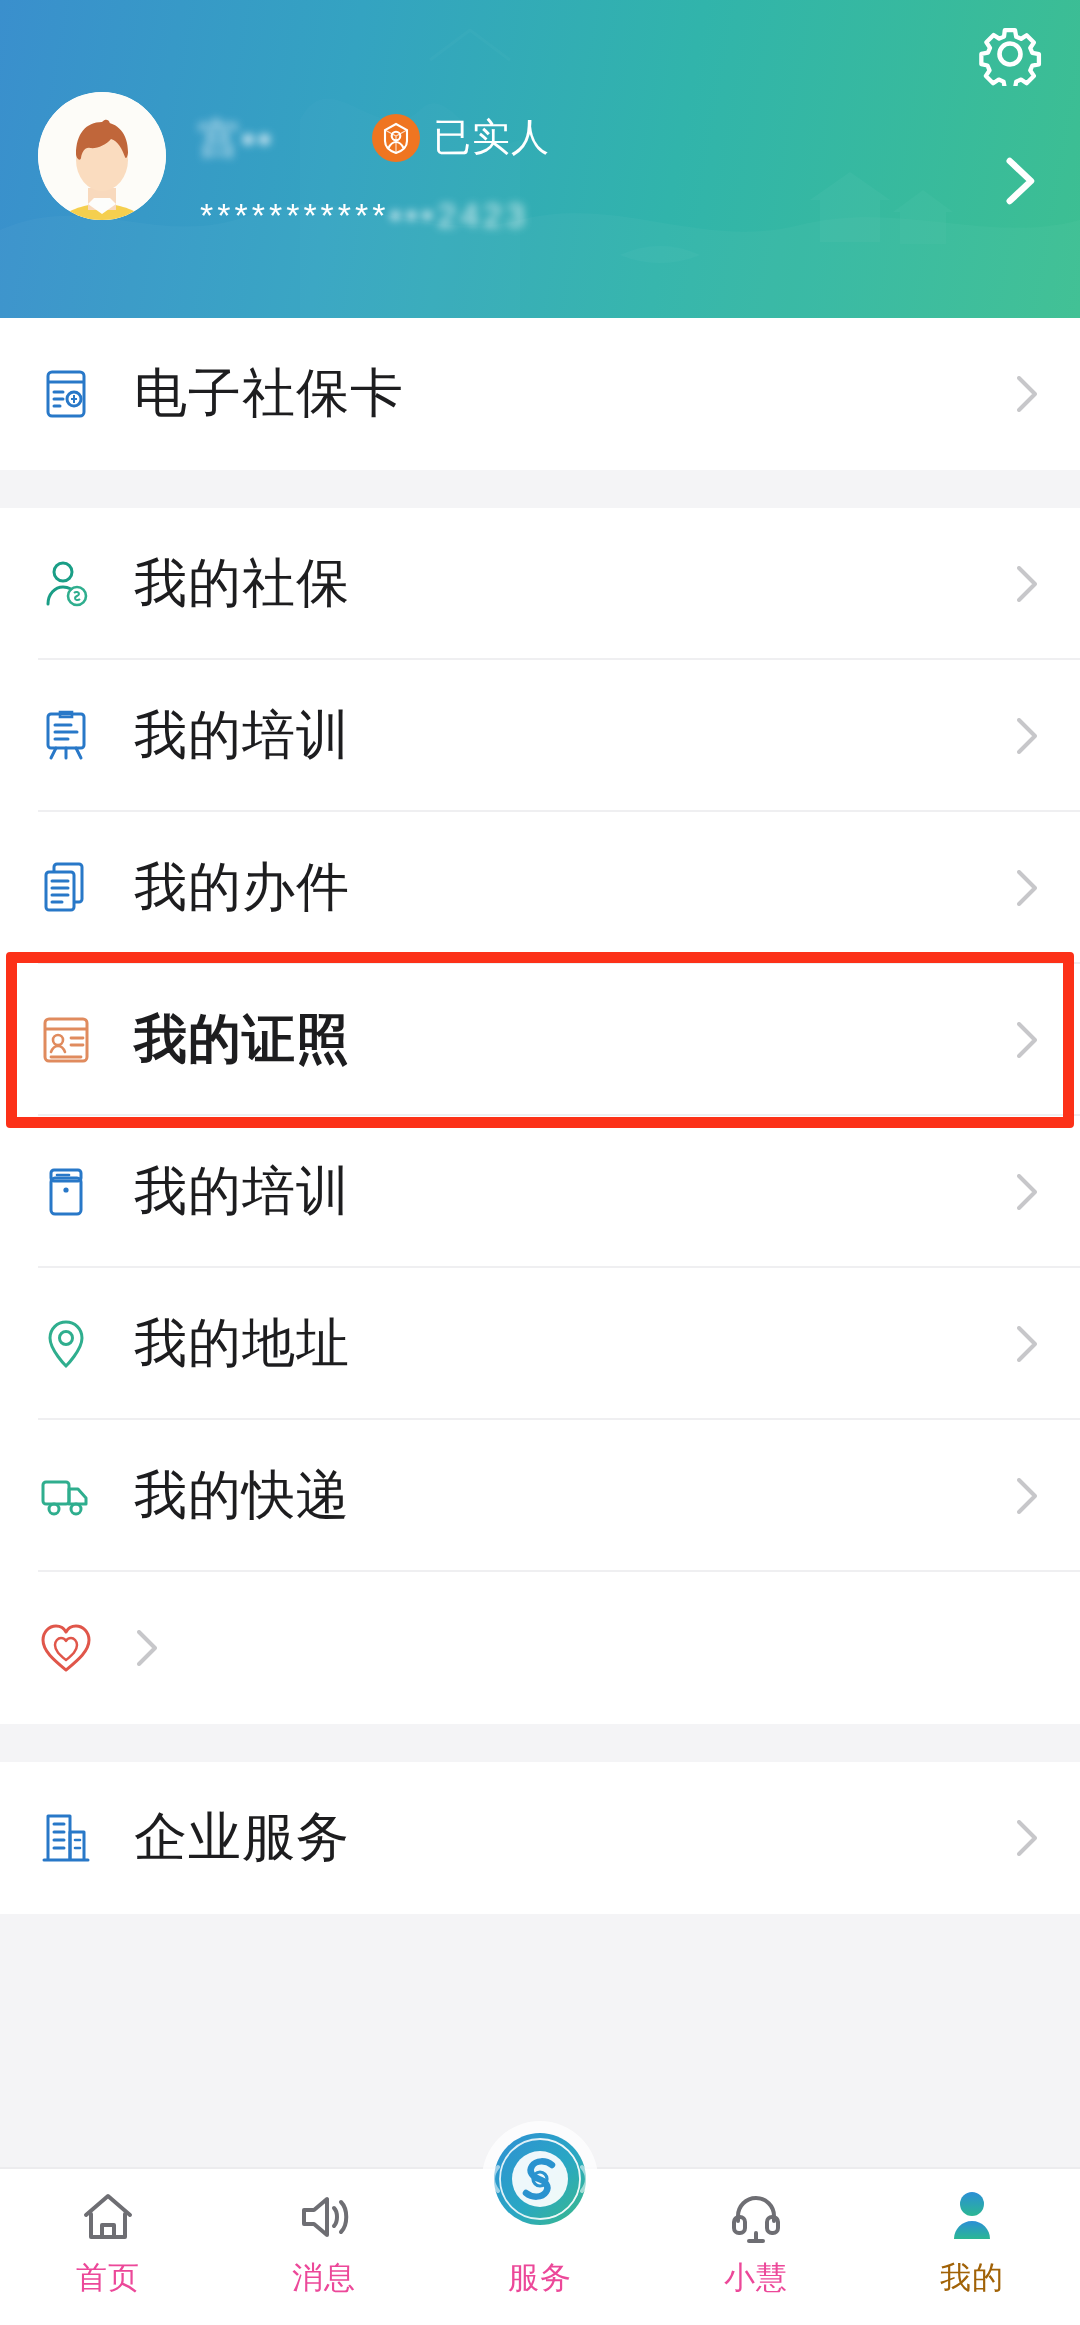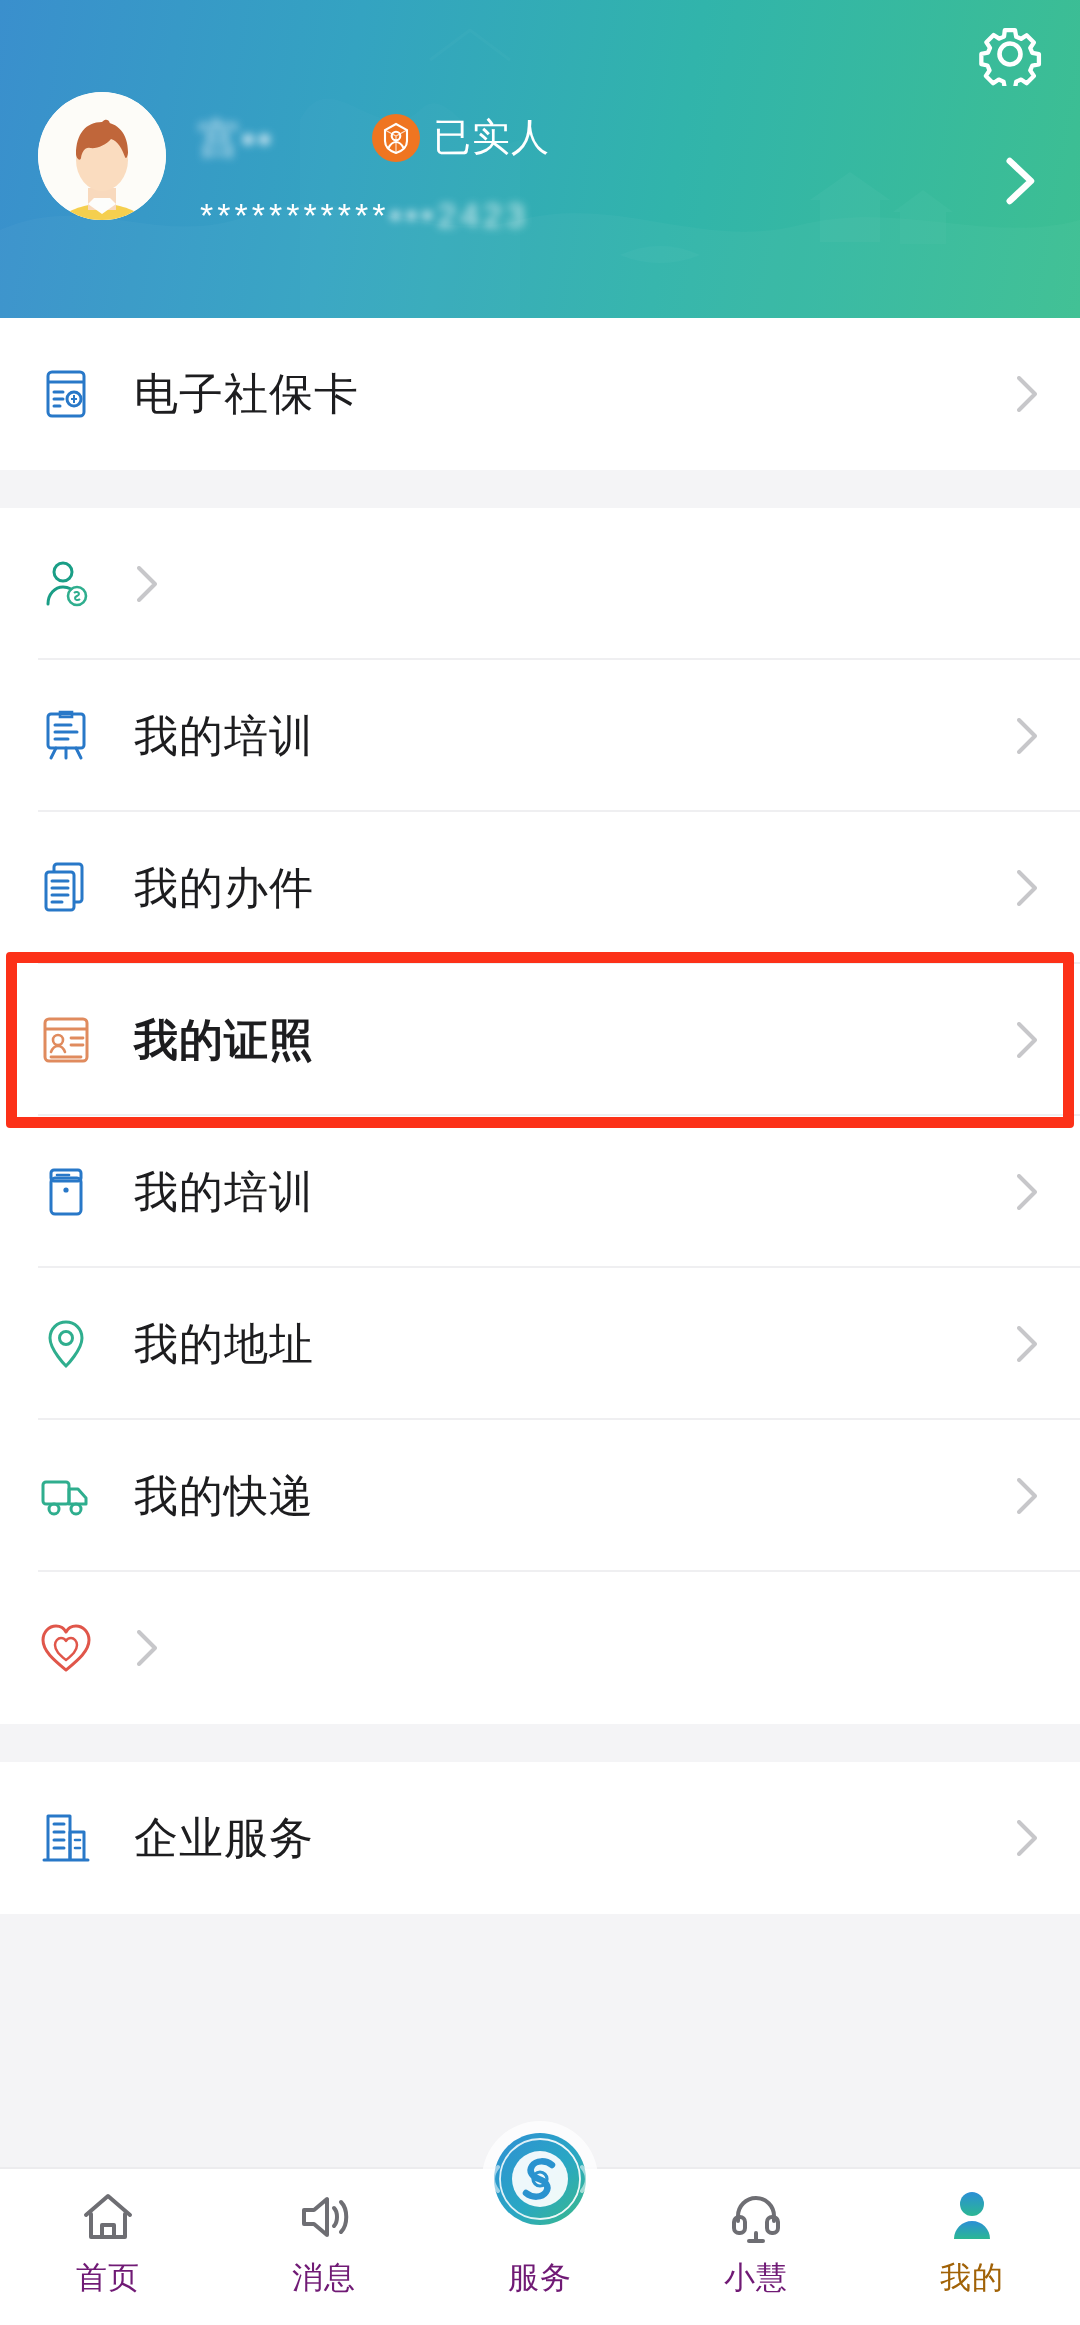--- a/index.html
+++ b/index.html
@@ -53,42 +53,42 @@
   .gap.g1{ height:38px; }
   .section{ background:#ffffff; }
   .row{
     position:relative; height:152px; display:flex; align-items:center;
     padding:0 40px 0 38px; background:#ffffff; cursor:pointer;
   }
   .row .hairline{
     position:absolute; left:38px; right:0; bottom:0; height:2px; background:#efeff1;
   }
   .ico{ width:56px; height:56px; flex:0 0 56px; margin-right:40px; }
-  .label{ font-size:44px; color:#1d1d1f; letter-spacing:1px; flex:1; }
+  .label{ font-size:53px; color:#1d1d1f; letter-spacing:1px; flex:1; }
   .chev{ width:26px; height:40px; flex:0 0 26px; opacity:.55; }
 
   
   .highlight-box{
     position:absolute; left:6px; right:6px; top:-12px; bottom:-12px;
     border:11px solid #fc3118; border-radius:4px; pointer-events:none; z-index:5;
   }
   .row.hl{ z-index:4;font-weight:bold; }
 
   
   .tabbar{
     position:absolute; left:0; bottom:0; width:1080px; height:158px;
     background:#ffffff; border-top:2px solid #ececee;
     display:flex; align-items:flex-start; z-index:10;
   }
   .tab{
     flex:1; display:flex; flex-direction:column; align-items:center;
     padding-top:18px; cursor:pointer;
   }
   .tab .tico{ width:60px; height:60px; display:block; }
-  .tab .tlabel{ font-size:31px; color:#701a75; margin-top:10px; letter-spacing:1px; }
+  .tab .tlabel{ font-size:31px; color:#ec4899; margin-top:10px; letter-spacing:1px; }
   .tab.active .tlabel{ color:#a16207; }
   .tab.center{ position:relative; }
   .center-logo{
     position:absolute; top:-52px; left:50%; transform:translateX(-50%);
     width:124px; height:124px;
   }
   .center-spacer{ height:60px; }
 </style>
 </head>
 <body>
@@ -170,20 +170,21 @@
 
   <div class="section">
 
     <div class="row">
       <svg class="ico" viewBox="0 0 56 56">
         <circle cx="25" cy="16" r="9" fill="none" stroke="#1a9e86" stroke-width="3"></circle>
         <path d="M10 48c0-10 7-17 15-17 3 0 6 1 8 2" fill="none" stroke="#1a9e86" stroke-width="3" stroke-linecap="round"></path>
         <circle cx="39" cy="40" r="9" fill="none" stroke="#2fae8e" stroke-width="2.6"></circle>
         <path d="M36 37c2-2 5-1 5 1 0 2-4 2-4 4 0 2 3 3 5 1" fill="none" stroke="#2fae8e" stroke-width="2"></path>
       </svg>
+      <span class="label">我的社保</span>
       <svg class="chev" viewBox="0 0 26 40">
         <path d="M5 4l16 16-16 16" fill="none" stroke="#9b9b9f" stroke-width="4" stroke-linecap="round" stroke-linejoin="round"></path>
       </svg>
       <div class="hairline"></div>
     </div>
 
     <div class="row">
       <svg class="ico" viewBox="0 0 56 56">
         <rect x="10" y="6" width="36" height="34" rx="3" fill="none" stroke="#2878c8" stroke-width="3"></rect>
         <path d="M22 4h12v5H22z" fill="none" stroke="#2878c8" stroke-width="2.6"></path>

